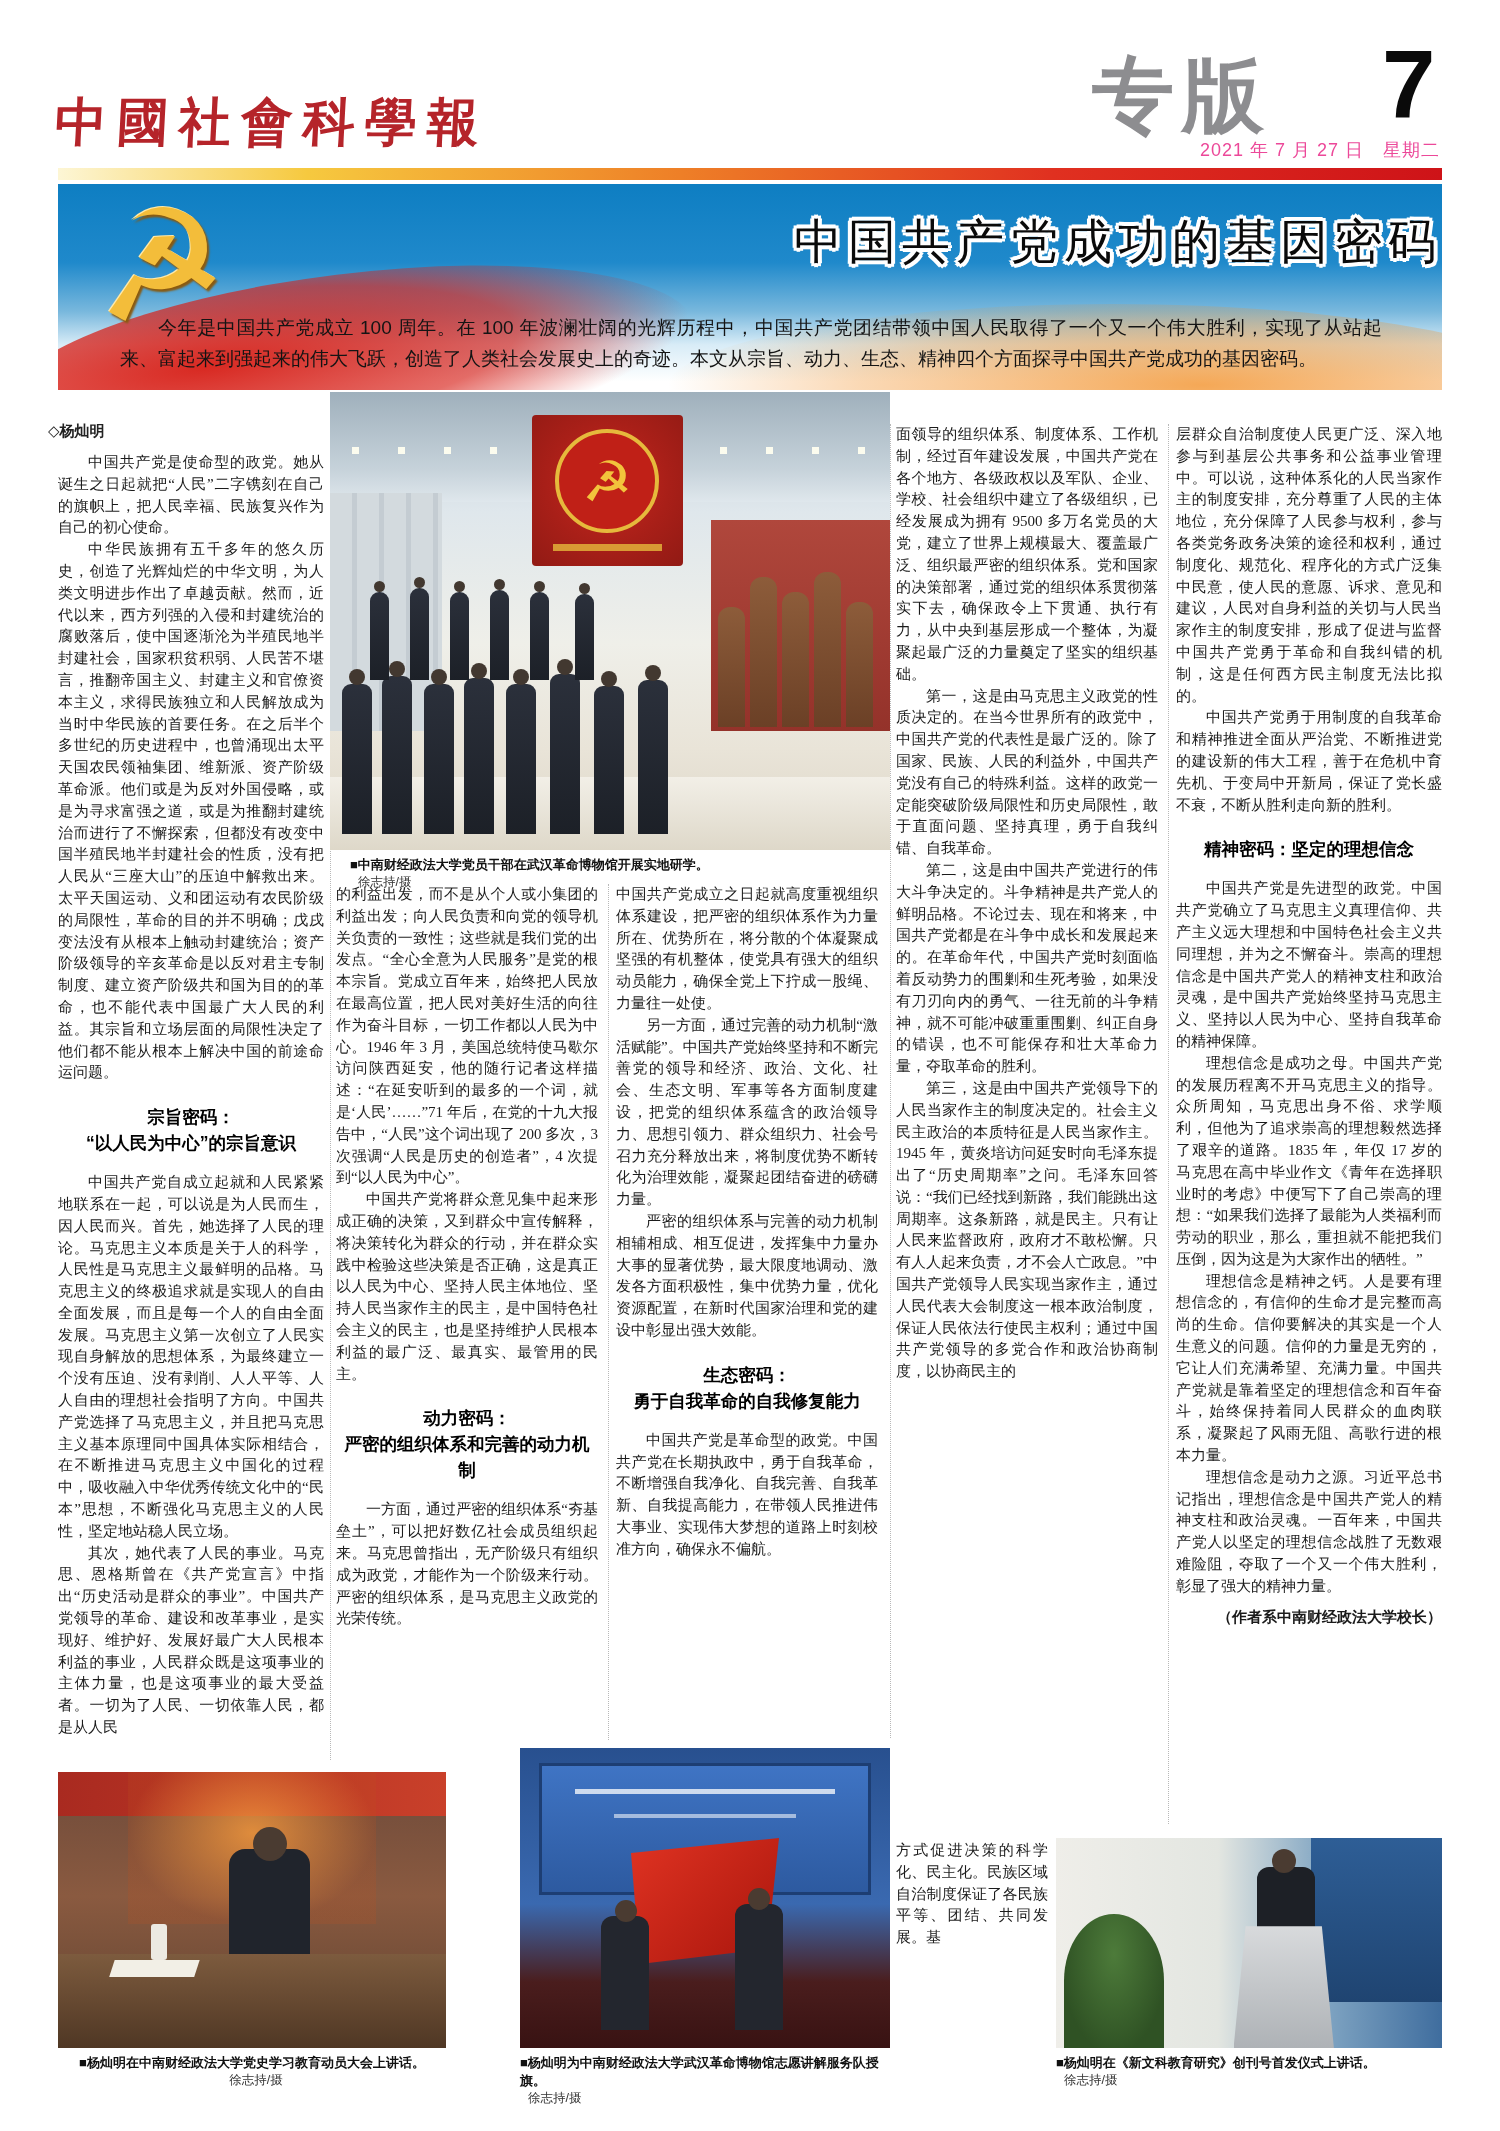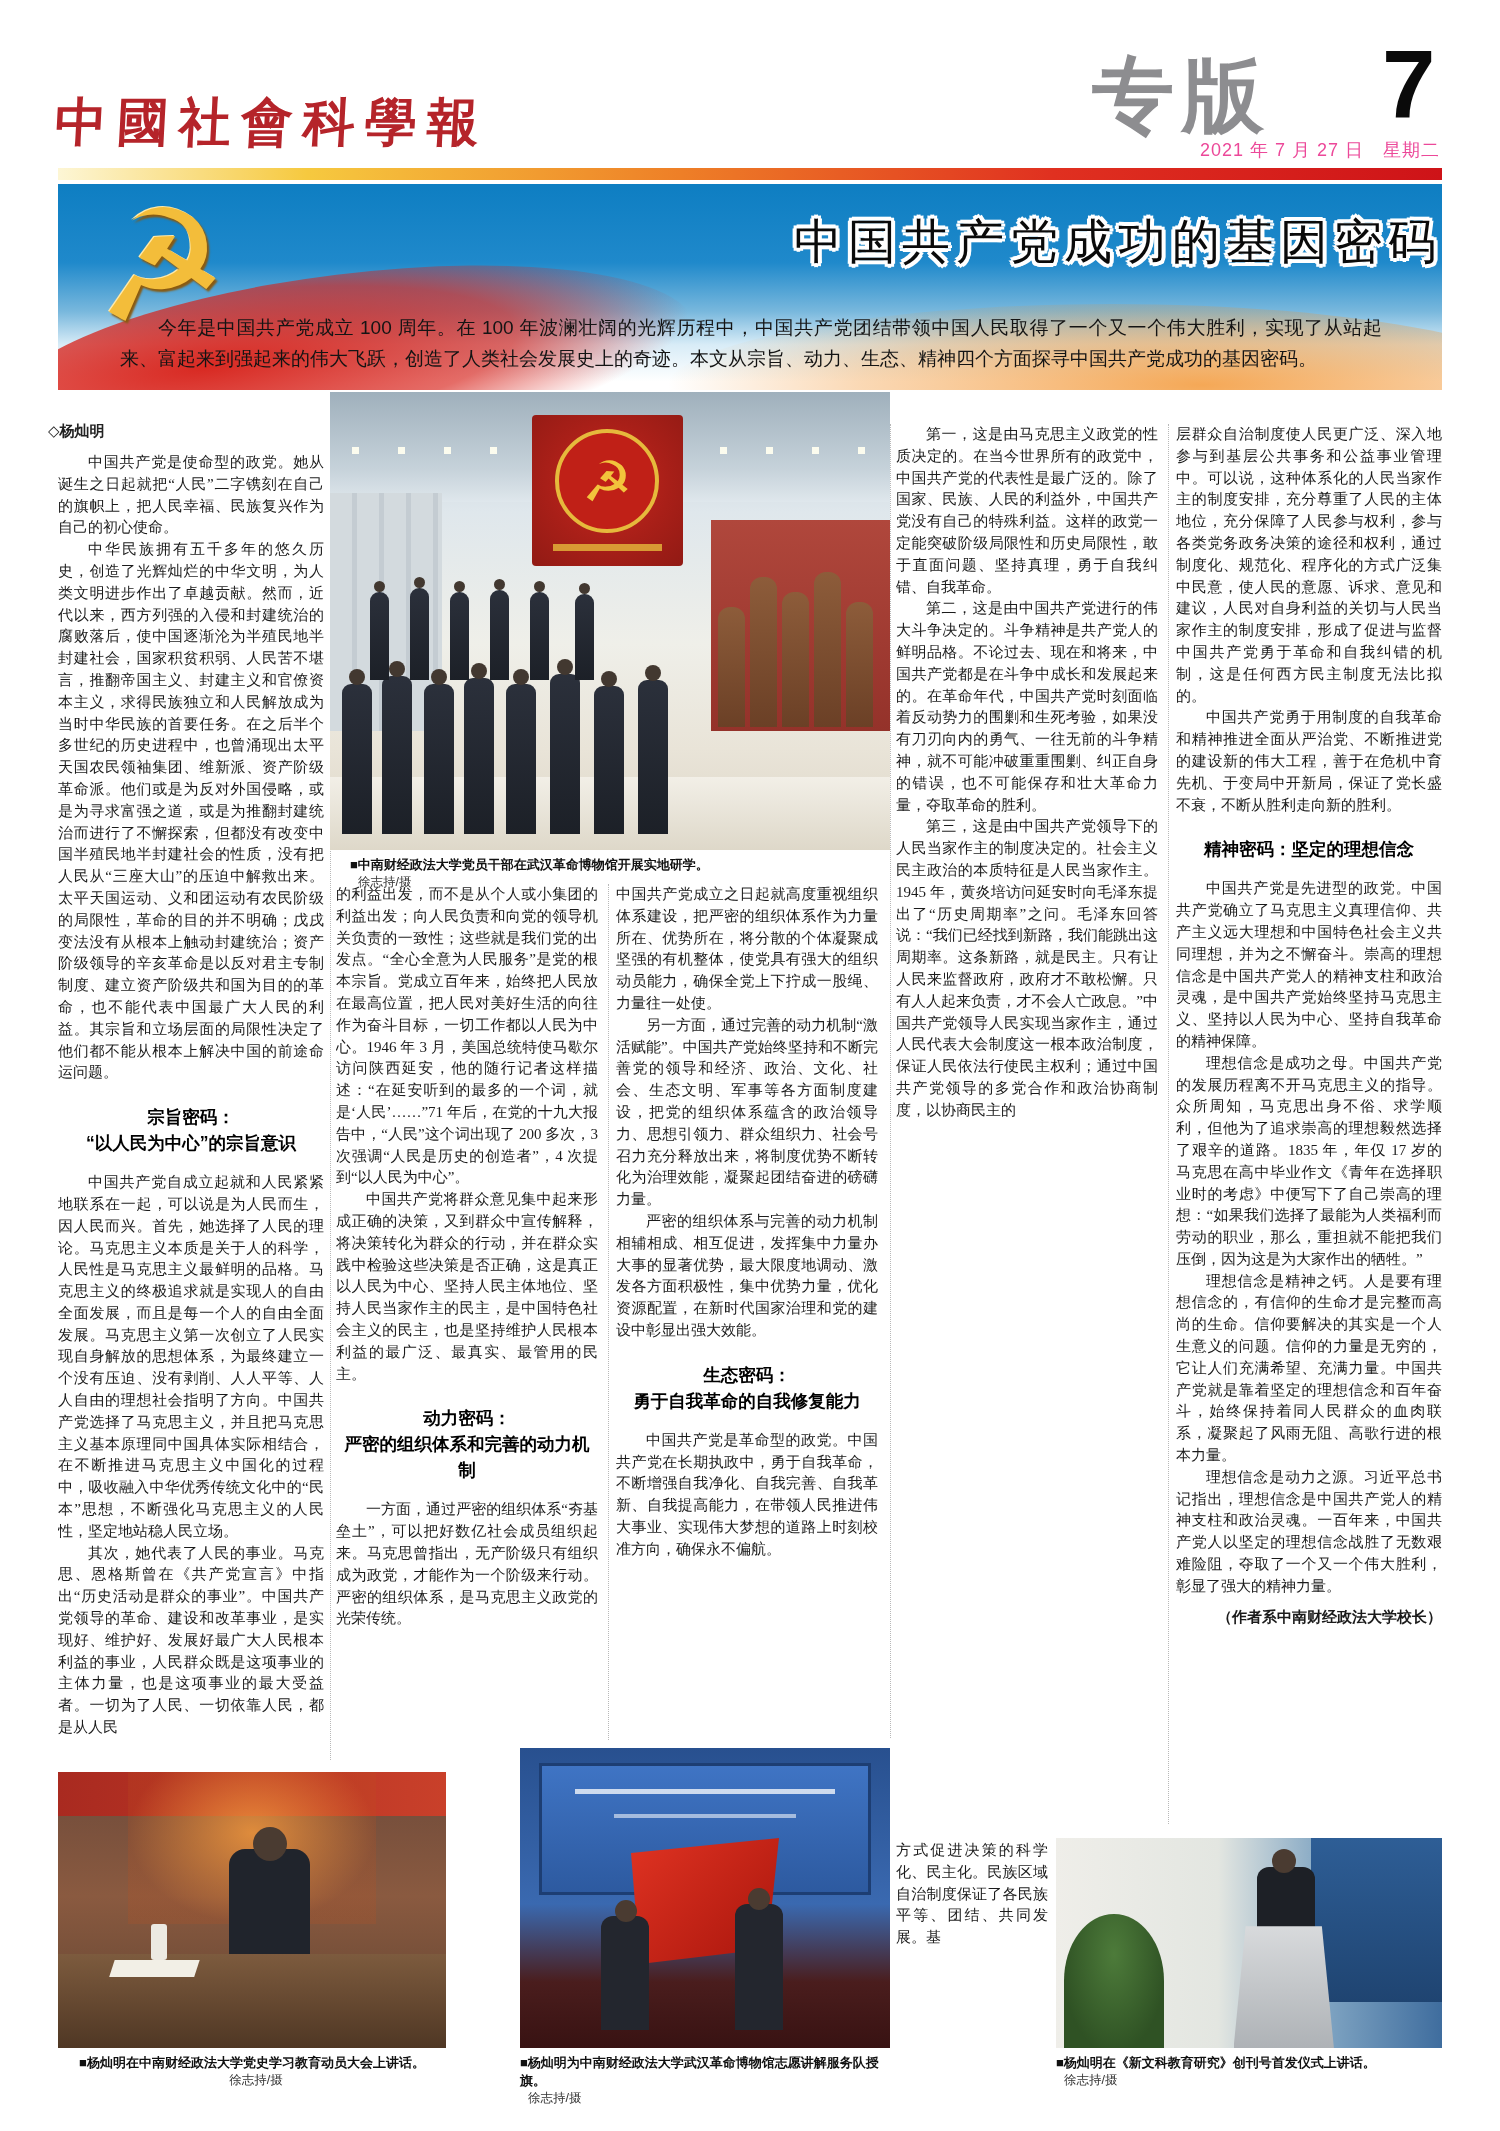--- a/index.html
+++ b/index.html
@@ -160,20 +160,21 @@
     </div>
   <div class="col" style="left:616px;top:884px;height:858px;width:262px;">
       <p class="cont">中国共产党成立之日起就高度重视组织体系建设，把严密的组织体系作为力量所在、优势所在，将分散的个体凝聚成坚强的有机整体，使党具有强大的组织动员能力，确保全党上下拧成一股绳、力量往一处使。</p>
       <p>另一方面，通过完善的动力机制“激活赋能”。中国共产党始终坚持和不断完善党的领导和经济、政治、文化、社会、生态文明、军事等各方面制度建设，把党的组织体系蕴含的政治领导力、思想引领力、群众组织力、社会号召力充分释放出来，将制度优势不断转化为治理效能，凝聚起团结奋进的磅礴力量。</p>
       <p>严密的组织体系与完善的动力机制相辅相成、相互促进，发挥集中力量办大事的显著优势，最大限度地调动、激发各方面积极性，集中优势力量，优化资源配置，在新时代国家治理和党的建设中彰显出强大效能。</p>
       <h3>生态密码：
 勇于自我革命的自我修复能力</h3>
       <p>中国共产党是革命型的政党。中国共产党在长期执政中，勇于自我革命，不断增强自我净化、自我完善、自我革新、自我提高能力，在带领人民推进伟大事业、实现伟大梦想的道路上时刻校准方向，确保永不偏航。</p>
     </div>
   <div class="col" style="left:896px;top:424px;height:1408px;width:262px;">
+      <p class="cont">面领导的组织体系、制度体系、工作机制，经过百年建设发展，中国共产党在各个地方、各级政权以及军队、企业、学校、社会组织中建立了各级组织，已经发展成为拥有 9500 多万名党员的大党，建立了世界上规模最大、覆盖最广泛、组织最严密的组织体系。党和国家的决策部署，通过党的组织体系贯彻落实下去，确保政令上下贯通、执行有力，从中央到基层形成一个整体，为凝聚起最广泛的力量奠定了坚实的组织基础。</p>
       <p>第一，这是由马克思主义政党的性质决定的。在当今世界所有的政党中，中国共产党的代表性是最广泛的。除了国家、民族、人民的利益外，中国共产党没有自己的特殊利益。这样的政党一定能突破阶级局限性和历史局限性，敢于直面问题、坚持真理，勇于自我纠错、自我革命。</p>
       <p>第二，这是由中国共产党进行的伟大斗争决定的。斗争精神是共产党人的鲜明品格。不论过去、现在和将来，中国共产党都是在斗争中成长和发展起来的。在革命年代，中国共产党时刻面临着反动势力的围剿和生死考验，如果没有刀刃向内的勇气、一往无前的斗争精神，就不可能冲破重重围剿、纠正自身的错误，也不可能保存和壮大革命力量，夺取革命的胜利。</p>
       <p>第三，这是由中国共产党领导下的人民当家作主的制度决定的。社会主义民主政治的本质特征是人民当家作主。1945 年，黄炎培访问延安时向毛泽东提出了“历史周期率”之问。毛泽东回答说：“我们已经找到新路，我们能跳出这周期率。这条新路，就是民主。只有让人民来监督政府，政府才不敢松懈。只有人人起来负责，才不会人亡政息。”中国共产党领导人民实现当家作主，通过人民代表大会制度这一根本政治制度，保证人民依法行使民主权利；通过中国共产党领导的多党合作和政治协商制度，以协商民主的</p>
     </div>
   <div class="col" style="left:896px;top:1840px;height:200px;width:152px;">
       <p class="cont">方式促进决策的科学化、民主化。民族区域自治制度保证了各民族平等、团结、共同发展。基</p>
     </div>
   <div class="col" style="left:1176px;top:424px;height:1404px;">
       <p class="cont">层群众自治制度使人民更广泛、深入地参与到基层公共事务和公益事业管理中。可以说，这种体系化的人民当家作主的制度安排，充分尊重了人民的主体地位，充分保障了人民参与权利，参与各类党务政务决策的途径和权利，通过制度化、规范化、程序化的方式广泛集中民意，使人民的意愿、诉求、意见和建议，人民对自身利益的关切与人民当家作主的制度安排，形成了促进与监督中国共产党勇于革命和自我纠错的机制，这是任何西方民主制度无法比拟的。</p>
       <p>中国共产党勇于用制度的自我革命和精神推进全面从严治党、不断推进党的建设新的伟大工程，善于在危机中育先机、于变局中开新局，保证了党长盛不衰，不断从胜利走向新的胜利。</p>

